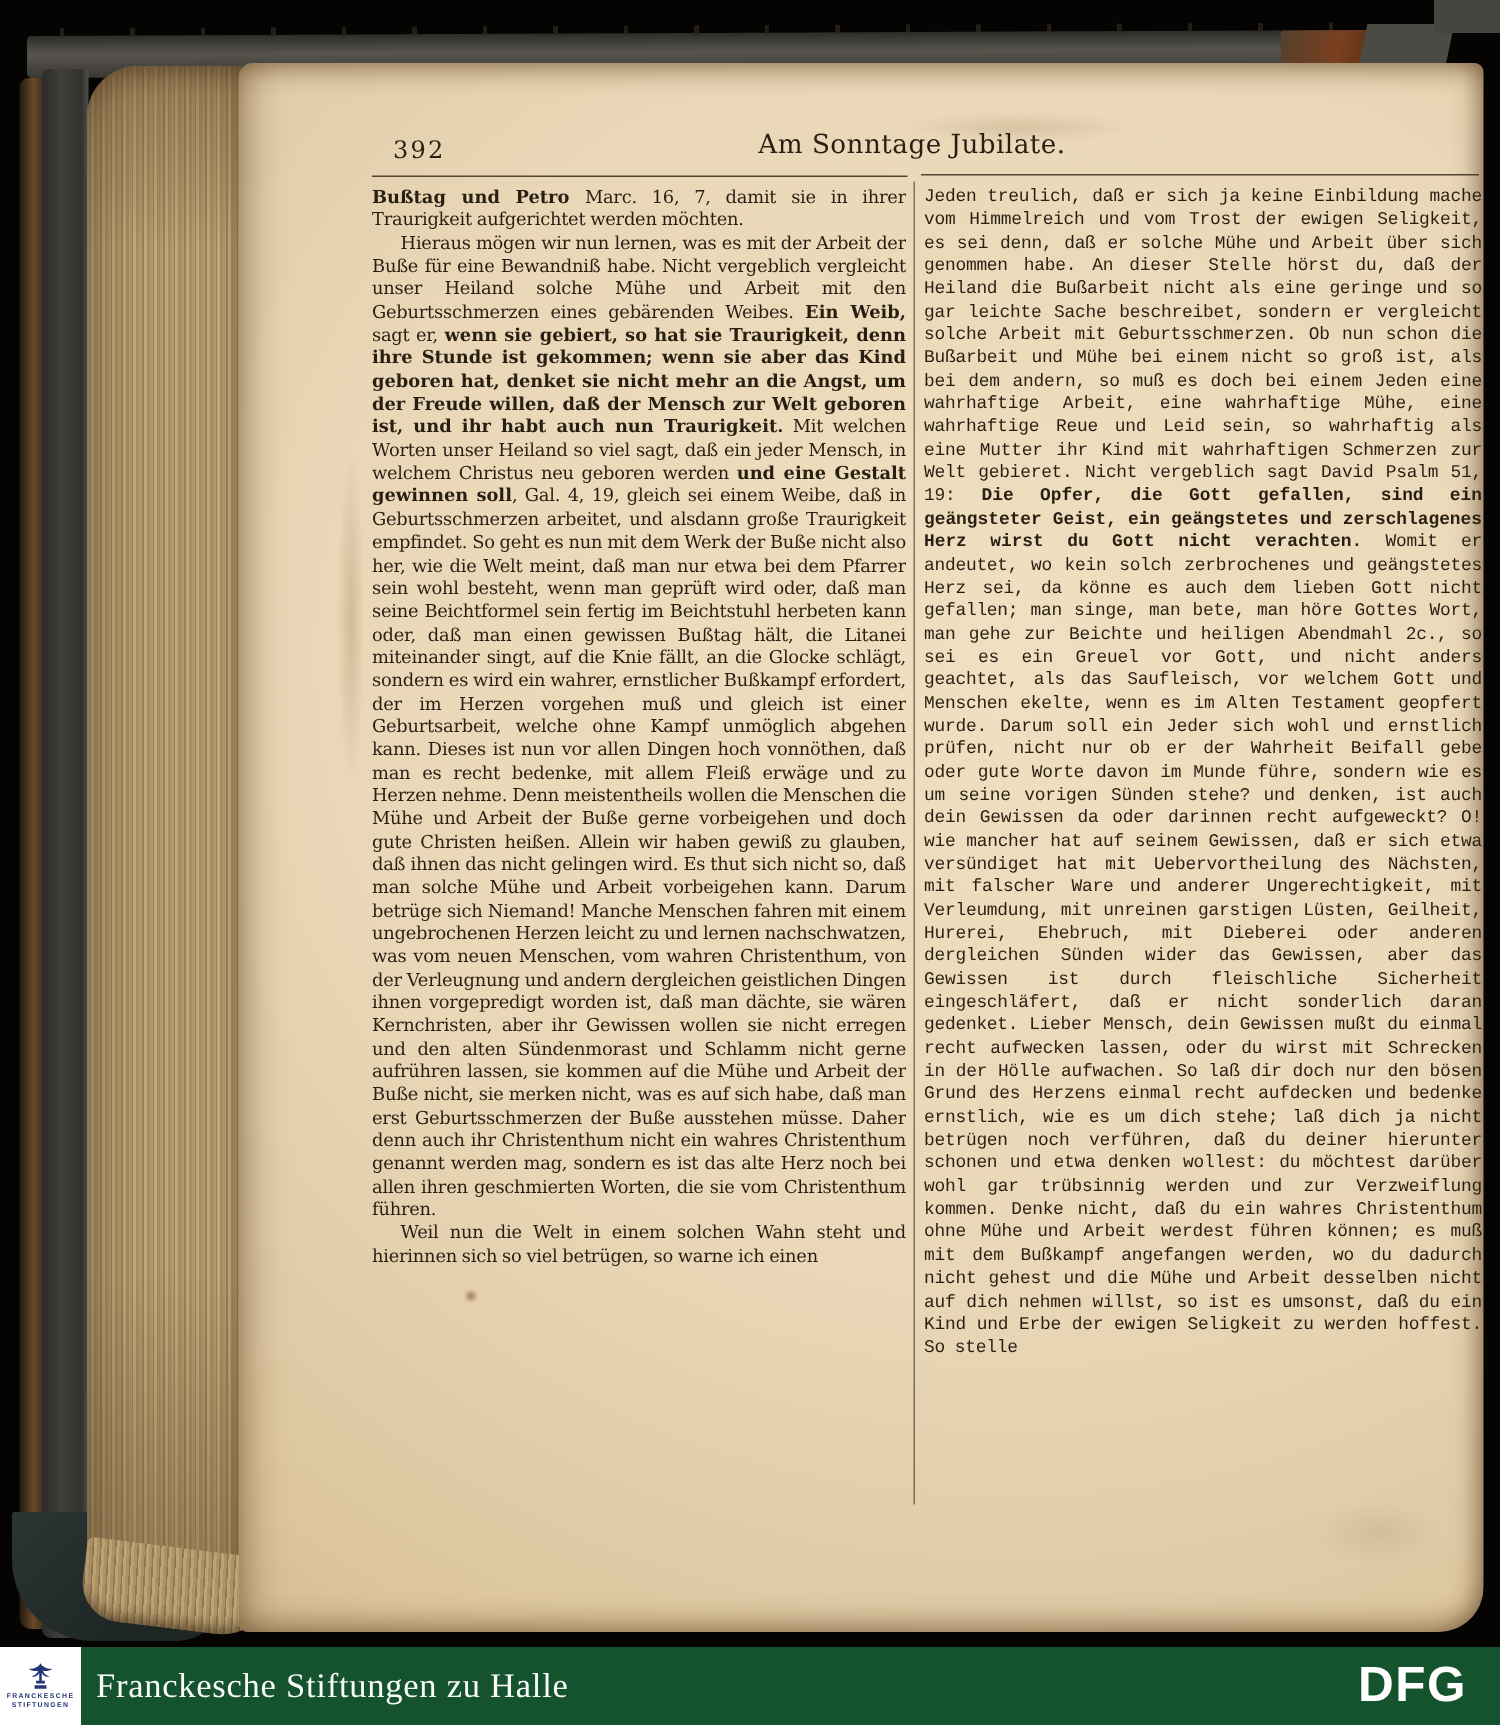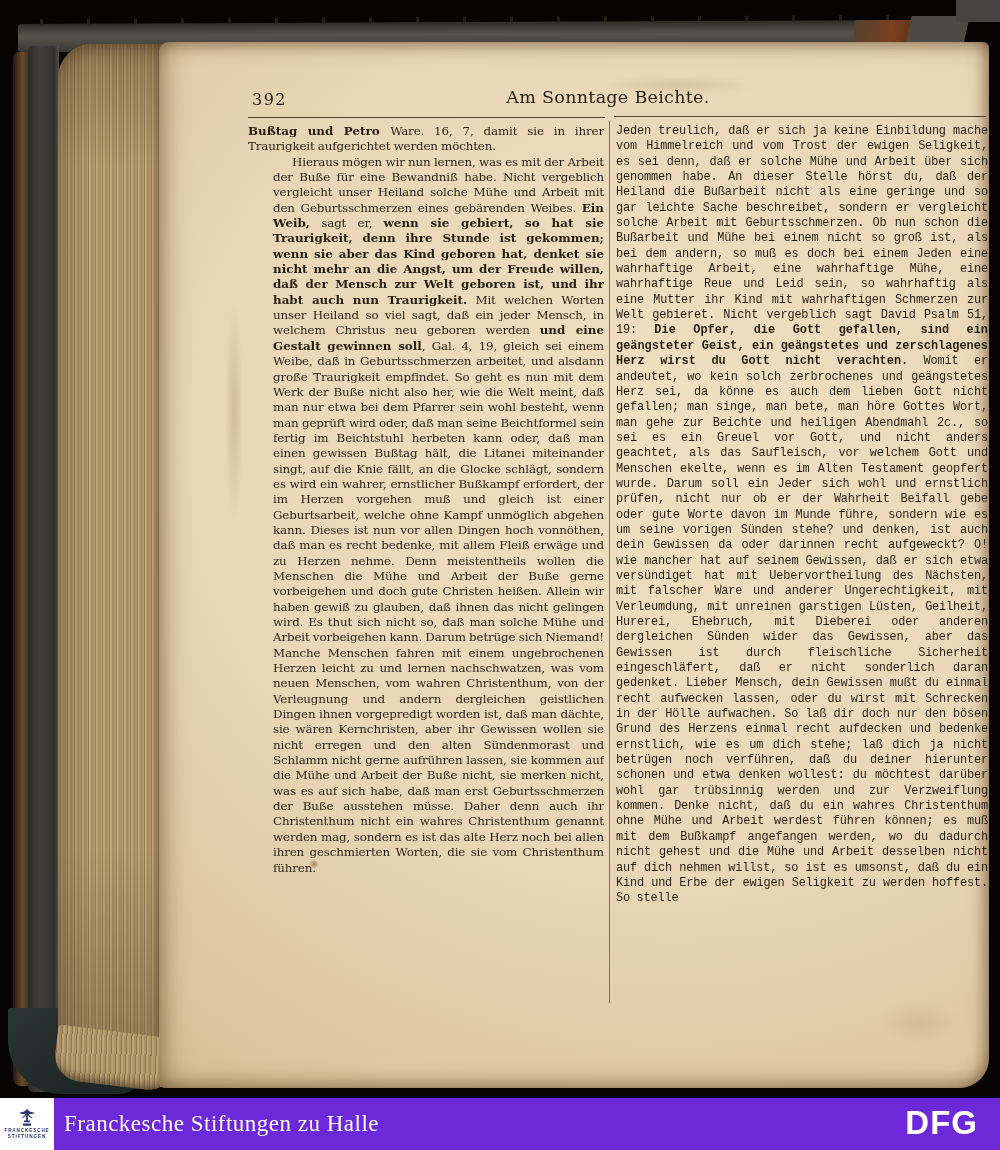--- a/index.html
+++ b/index.html
@@ -51,38 +51,38 @@
     background:radial-gradient(50% 50%,rgba(124,88,44,.22),rgba(0,0,0,0) 70%);}
   .stain-b{left:148px;top:815px;width:14px;height:14px;
     background:radial-gradient(50% 50%,rgba(110,62,20,.55),rgba(0,0,0,0) 70%);}
   .stain-c{left:410px;top:30px;width:220px;height:26px;
     background:radial-gradient(50% 50%,rgba(120,90,50,.18),rgba(0,0,0,0) 70%);filter:blur(2px);}
   .stain-d{left:700px;top:950px;width:120px;height:60px;
     background:radial-gradient(50% 50%,rgba(120,90,50,.12),rgba(0,0,0,0) 70%);}
 
   
   .content{position:absolute;left:248px;top:84px;width:740px;color:#281f13;}
-  .pagenum{position:absolute;left:4px;top:6px;font-size:16px;letter-spacing:1.5px;}
+  .pagenum{position:absolute;left:14px;top:6px;font-size:16px;letter-spacing:1.5px;}
   .ptitle{position:absolute;left:0;right:20px;top:3px;text-align:center;font-size:17.5px;letter-spacing:.3px;}
   .rule{position:absolute;height:1px;background:rgba(58,44,26,.85);}
   .rule-left{left:0;top:33px;width:357px;}
   .rule-right{left:366px;top:32px;width:372px;}
   .col-divider{position:absolute;left:361px;top:37px;width:1px;height:882px;background:rgba(58,44,26,.6);}
 
   .cols{position:absolute;left:0;top:40px;width:740px;display:flex;}
   .col{font-size:11.9px;line-height:15.35px;text-align:justify;
        letter-spacing:-0.15px;word-spacing:-0.4px;height:882px;overflow:hidden;}
   .col-left{width:356px;margin-right:12px;}
   .col-right{width:372px;font-family:Liberation Mono, monospace;}
   .para{margin:0;}
-  .para.indent{text-indent:1.6em;margin-left:25px;}
+  .para.indent{text-indent:1.6em;}
   .col b{font-weight:bold;letter-spacing:0;}
 
   
-  .footer-bar{position:absolute;left:0;top:1098px;width:1000px;height:52px;background:#6d28d9;}
+  .footer-bar{position:absolute;left:0;top:1098px;width:1000px;height:52px;background:#14532d;}
   .logo-box{position:absolute;left:0;top:0;width:54px;height:52px;background:#ffffff;
     display:flex;flex-direction:column;align-items:center;justify-content:center;gap:1px;}
   .logo-text{font-family:"Liberation Sans", sans-serif;font-weight:bold;font-size:4.6px;
     line-height:5.6px;color:#253575;letter-spacing:.9px;text-align:center;white-space:pre;}
   .inst-name{position:absolute;left:64px;top:50%;transform:translateY(-50%);
     font-family:"Liberation Serif", serif;font-size:23px;color:#fbfbfb;letter-spacing:.5px;}
   .dfg{position:absolute;right:22px;top:50%;transform:translateY(-52%);
     font-family:"Liberation Sans", sans-serif;font-weight:bold;font-size:33px;
     color:#ffffff;letter-spacing:1px;transform-origin:center;}
 </style>
@@ -108,28 +108,29 @@
 
   <div class="main-page">
     <div class="stain stain-a"></div>
     <div class="stain stain-b"></div>
     <div class="stain stain-c"></div>
     <div class="stain stain-d"></div>
   </div>
 
   <div class="content">
     <div class="pagenum">392</div>
-    <div class="ptitle">Am Sonntage Beichte.</div>
+    <div class="ptitle">Am Sonntage Jubilate.</div>
     <div class="rule rule-left"></div>
     <div class="rule rule-right"></div>
     <div class="col-divider"></div>
     <div class="cols">
       <div class="col col-left">
-          <p class="para"><b>Bußtag und Petro </b><span>Ware. 16, 7, damit sie in ihrer Traurigkeit aufgerichtet werden möchten.</span></p>
+          <p class="para"><b>Bußtag und Petro </b><span>Marc. 16, 7, damit sie in ihrer Traurigkeit aufgerichtet werden möchten.</span></p>
           <p class="para indent"><span>Hieraus mögen wir nun lernen, was es mit der Arbeit der Buße für eine Bewandniß habe. Nicht vergeblich vergleicht unser Heiland solche Mühe und Arbeit mit den Geburtsschmerzen eines gebärenden Weibes. </span><b>Ein Weib,</b><span> sagt er, </span><b>wenn sie gebiert, so hat sie Traurigkeit, denn ihre Stunde ist gekommen; wenn sie aber das Kind geboren hat, denket sie nicht mehr an die Angst, um der Freude willen, daß der Mensch zur Welt geboren ist, und ihr habt auch nun Traurigkeit.</b><span> Mit welchen Worten unser Heiland so viel sagt, daß ein jeder Mensch, in welchem Christus neu geboren werden </span><b>und eine Gestalt gewinnen soll</b><span>, Gal. 4, 19, gleich sei einem Weibe, daß in Geburtsschmerzen arbeitet, und alsdann große Traurigkeit empfindet. So geht es nun mit dem Werk der Buße nicht also her, wie die Welt meint, daß man nur etwa bei dem Pfarrer sein wohl besteht, wenn man geprüft wird oder, daß man seine Beichtformel sein fertig im Beichtstuhl herbeten kann oder, daß man einen gewissen Bußtag hält, die Litanei miteinander singt, auf die Knie fällt, an die Glocke schlägt, sondern es wird ein wahrer, ernstlicher Bußkampf erfordert, der im Herzen vorgehen muß und gleich ist einer Geburtsarbeit, welche ohne Kampf unmöglich abgehen kann. Dieses ist nun vor allen Dingen hoch vonnöthen, daß man es recht bedenke, mit allem Fleiß erwäge und zu Herzen nehme. Denn meistentheils wollen die Menschen die Mühe und Arbeit der Buße gerne vorbeigehen und doch gute Christen heißen. Allein wir haben gewiß zu glauben, daß ihnen das nicht gelingen wird. Es thut sich nicht so, daß man solche Mühe und Arbeit vorbeigehen kann. Darum betrüge sich Niemand! Manche Menschen fahren mit einem ungebrochenen Herzen leicht zu und lernen nachschwatzen, was vom neuen Menschen, vom wahren Christenthum, von der Verleugnung und andern dergleichen geistlichen Dingen ihnen vorgepredigt worden ist, daß man dächte, sie wären Kernchristen, aber ihr Gewissen wollen sie nicht erregen und den alten Sündenmorast und Schlamm nicht gerne aufrühren lassen, sie kommen auf die Mühe und Arbeit der Buße nicht, sie merken nicht, was es auf sich habe, daß man erst Geburtsschmerzen der Buße ausstehen müsse. Daher denn auch ihr Christenthum nicht ein wahres Christenthum genannt werden mag, sondern es ist das alte Herz noch bei allen ihren geschmierten Worten, die sie vom Christenthum führen.</span></p>
+          <p class="para indent"><span>Weil nun die Welt in einem solchen Wahn steht und hierinnen sich so viel betrügen, so warne ich einen</span></p>
         </div>
       <div class="col col-right">
           <p class="para"><span>Jeden treulich, daß er sich ja keine Einbildung mache vom Himmelreich und vom Trost der ewigen Seligkeit, es sei denn, daß er solche Mühe und Arbeit über sich genommen habe. An dieser Stelle hörst du, daß der Heiland die Bußarbeit nicht als eine geringe und so gar leichte Sache beschreibet, sondern er vergleicht solche Arbeit mit Geburtsschmerzen. Ob nun schon die Bußarbeit und Mühe bei einem nicht so groß ist, als bei dem andern, so muß es doch bei einem Jeden eine wahrhaftige Arbeit, eine wahrhaftige Mühe, eine wahrhaftige Reue und Leid sein, so wahrhaftig als eine Mutter ihr Kind mit wahrhaftigen Schmerzen zur Welt gebieret. Nicht vergeblich sagt David Psalm 51, 19: </span><b>Die Opfer, die Gott gefallen, sind ein geängsteter Geist, ein geängstetes und zerschlagenes Herz wirst du Gott nicht verachten.</b><span> Womit er andeutet, wo kein solch zerbrochenes und geängstetes Herz sei, da könne es auch dem lieben Gott nicht gefallen; man singe, man bete, man höre Gottes Wort, man gehe zur Beichte und heiligen Abendmahl 2c., so sei es ein Greuel vor Gott, und nicht anders geachtet, als das Saufleisch, vor welchem Gott und Menschen ekelte, wenn es im Alten Testament geopfert wurde. Darum soll ein Jeder sich wohl und ernstlich prüfen, nicht nur ob er der Wahrheit Beifall gebe oder gute Worte davon im Munde führe, sondern wie es um seine vorigen Sünden stehe? und denken, ist auch dein Gewissen da oder darinnen recht aufgeweckt? O! wie mancher hat auf seinem Gewissen, daß er sich etwa versündiget hat mit Uebervortheilung des Nächsten, mit falscher Ware und anderer Ungerechtigkeit, mit Verleumdung, mit unreinen garstigen Lüsten, Geilheit, Hurerei, Ehebruch, mit Dieberei oder anderen dergleichen Sünden wider das Gewissen, aber das Gewissen ist durch fleischliche Sicherheit eingeschläfert, daß er nicht sonderlich daran gedenket. Lieber Mensch, dein Gewissen mußt du einmal recht aufwecken lassen, oder du wirst mit Schrecken in der Hölle aufwachen. So laß dir doch nur den bösen Grund des Herzens einmal recht aufdecken und bedenke ernstlich, wie es um dich stehe; laß dich ja nicht betrügen noch verführen, daß du deiner hierunter schonen und etwa denken wollest: du möchtest darüber wohl gar trübsinnig werden und zur Verzweiflung kommen. Denke nicht, daß du ein wahres Christenthum ohne Mühe und Arbeit werdest führen können; es muß mit dem Bußkampf angefangen werden, wo du dadurch nicht gehest und die Mühe und Arbeit desselben nicht auf dich nehmen willst, so ist es umsonst, daß du ein Kind und Erbe der ewigen Seligkeit zu werden hoffest. So stelle</span></p>
         </div>
     </div>
   </div>
 
   <div class="footer-bar">
     <div class="logo-box">
       <svg width="22" height="19" viewBox="0 0 24 22">

